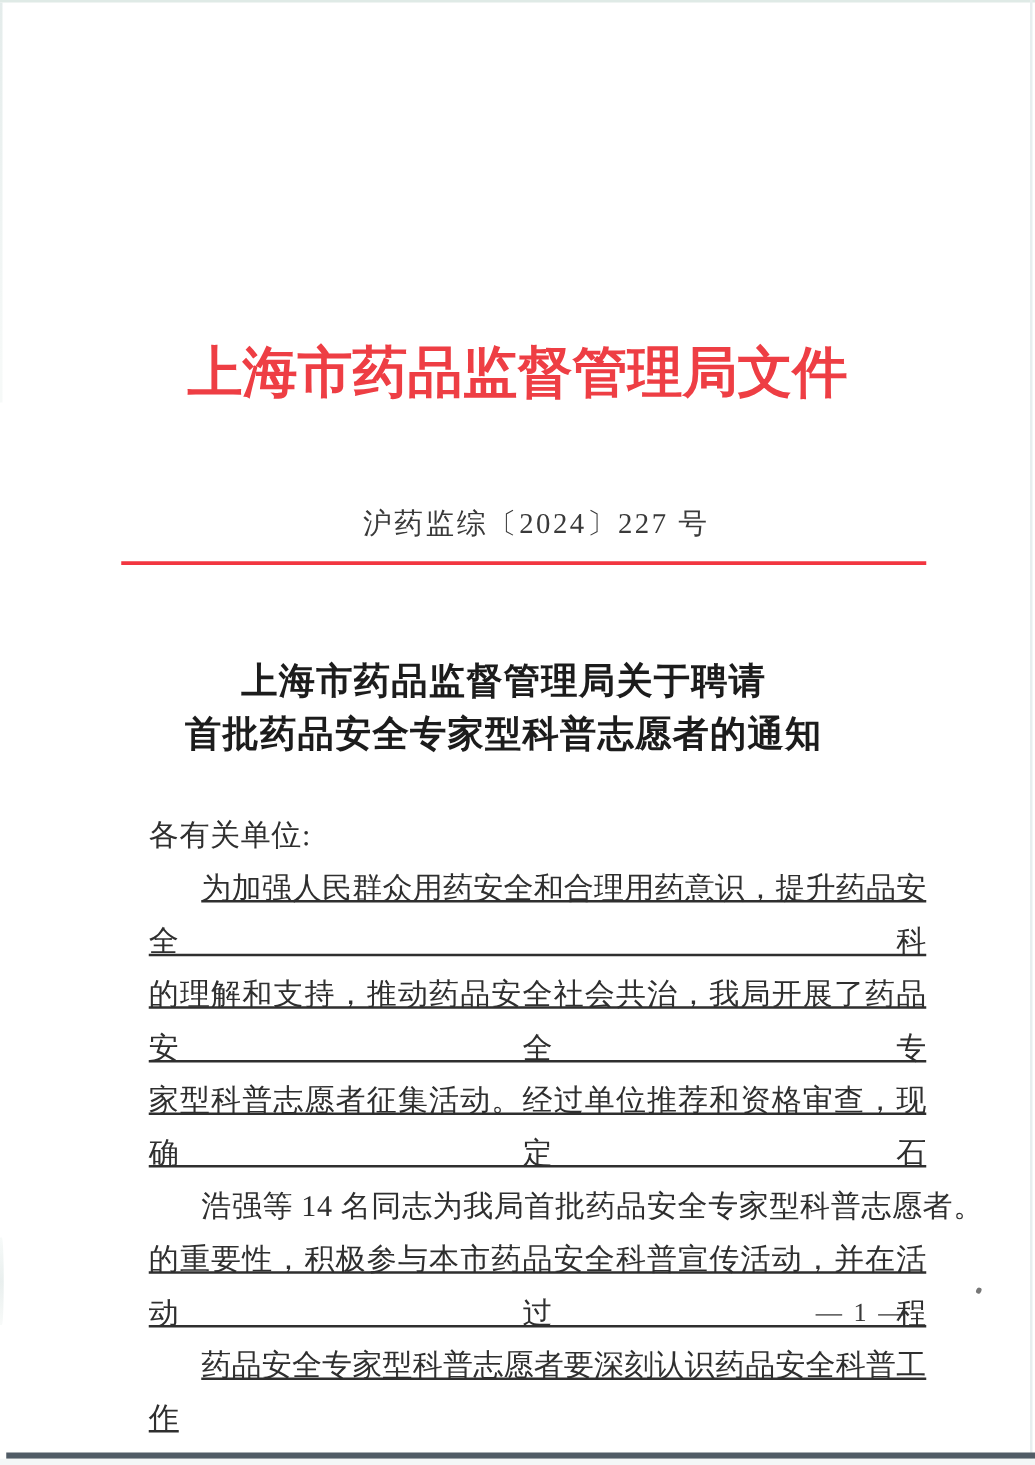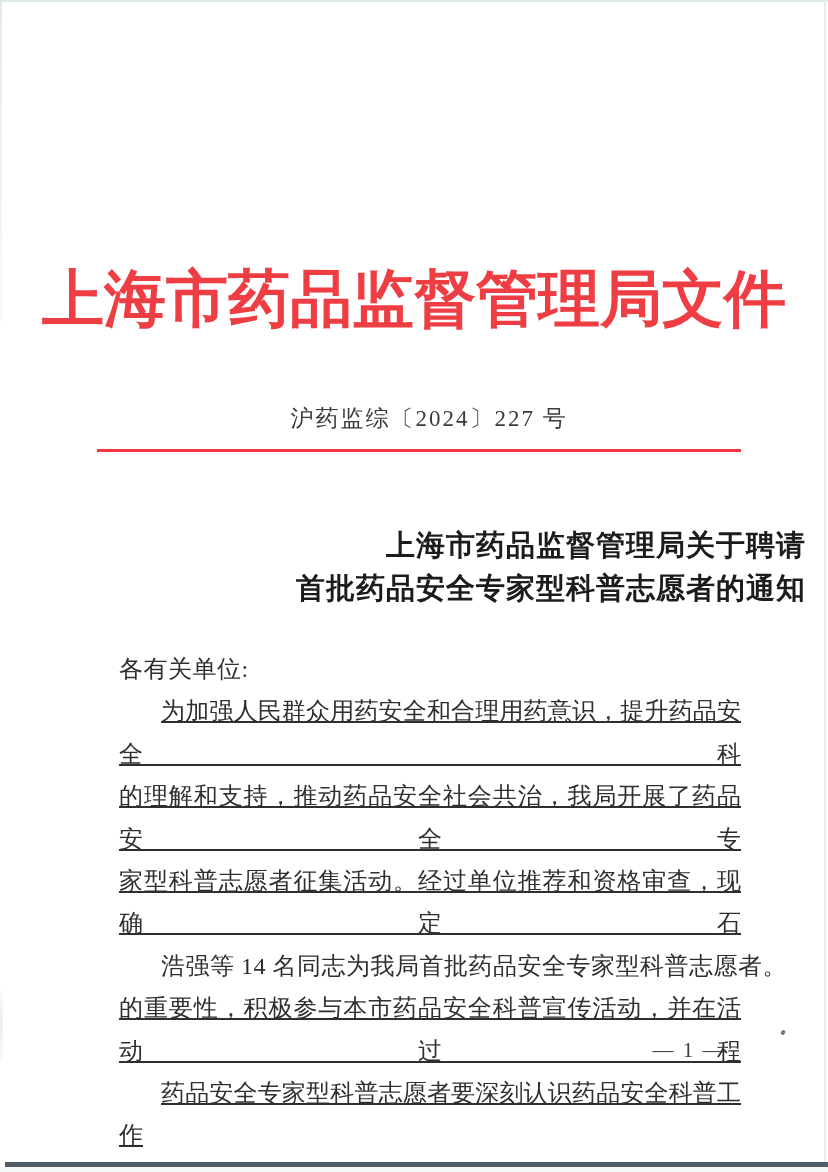--- a/index.html
+++ b/index.html
@@ -44,21 +44,21 @@
   }
   .edge-bottom-under{
     position:absolute;left:0;top:1167px;width:828px;height:5px;
     background:#f4f7f7;
   }
 
   
   .agency-title{
     position:absolute;left:0;top:266px;width:828px;
     text-align:center;
-    font-size:62px;
+    font-size:44px;
     font-weight:bold;
     letter-spacing:0px;
     color:var(--accent-red);
     line-height:66px;
   }
   
   .doc-number{
     position:absolute;left:0;top:404px;width:828px;
     padding-left:30px;
     text-align:center;
@@ -69,21 +69,21 @@
   }
   
   .red-rule{
     position:absolute;left:97px;top:449px;width:644px;height:3px;
     background:var(--rule-red);
   }
   
   .doc-title{
     position:absolute;left:0;top:524px;width:828px;
     padding-right:22px;
-    text-align:right;
+    text-align:center;
     font-size:29px;
     font-weight:bold;
     color:#1c1c1c;
     line-height:43px;
     letter-spacing:1px;
   }
   
   .doc-body{
     position:absolute;left:119px;top:648px;width:622px;
     color:var(--ink);

